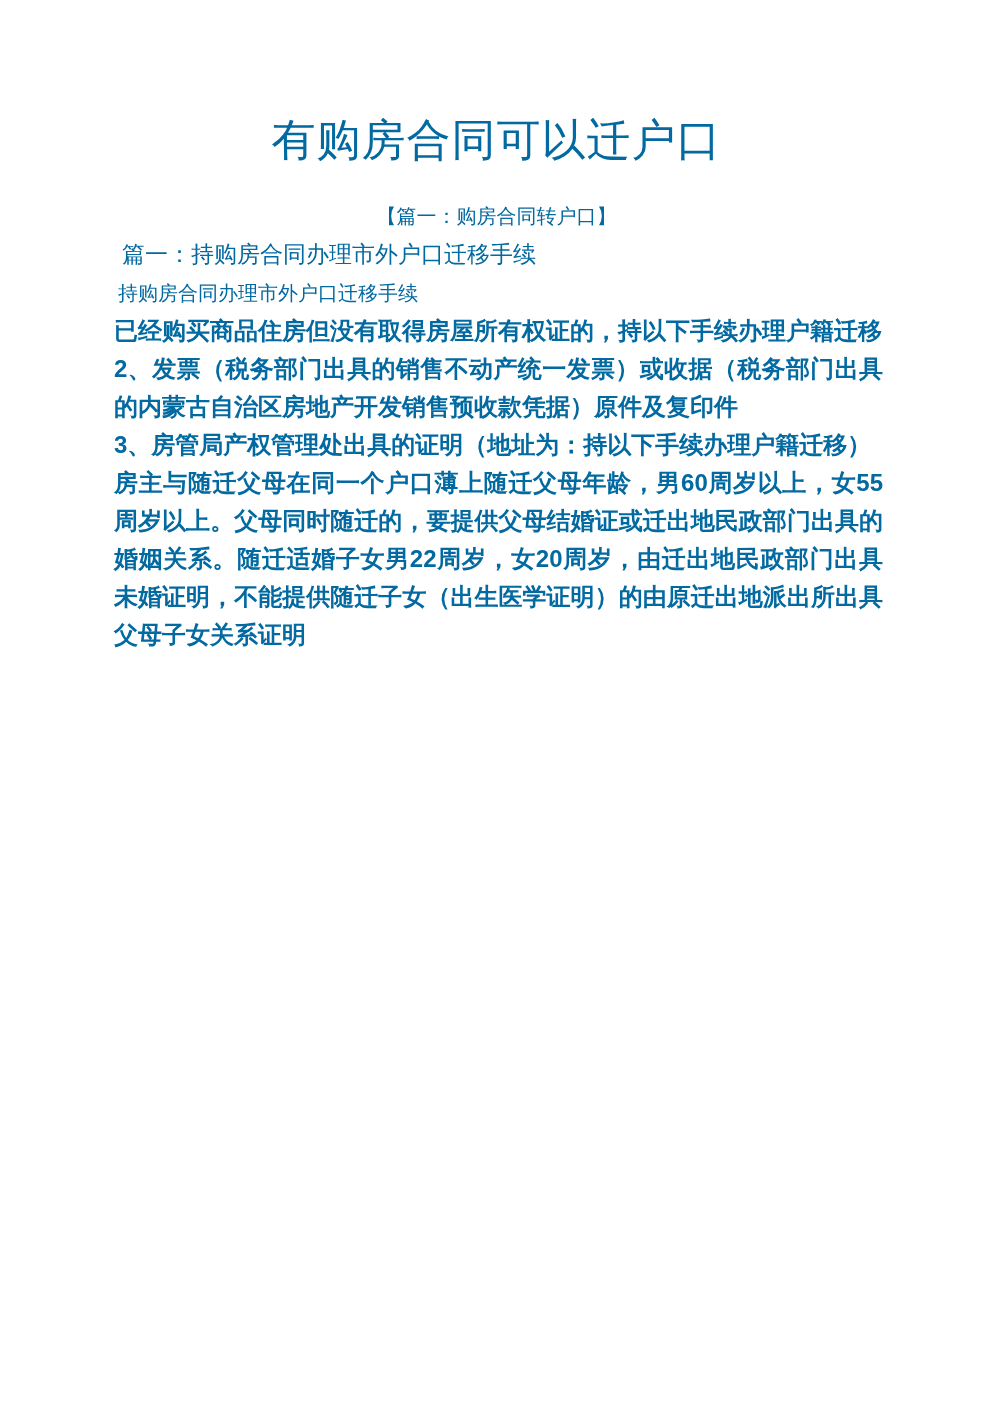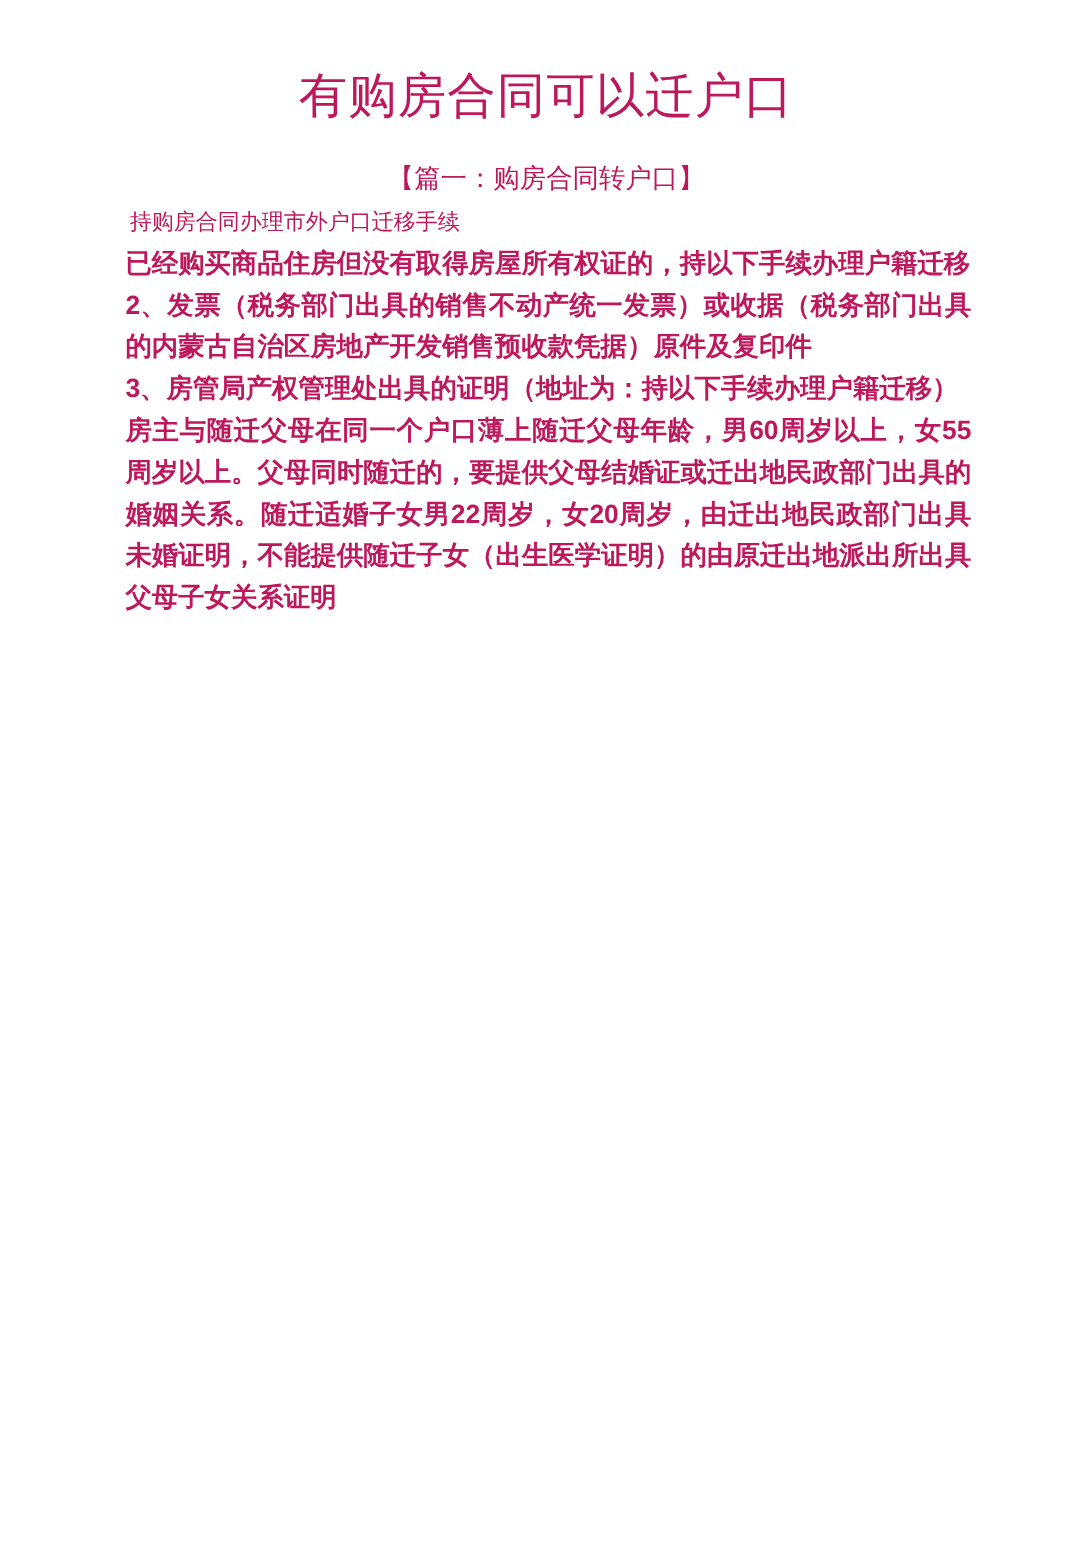--- a/index.html
+++ b/index.html
@@ -6,38 +6,38 @@
     margin: 0;
     padding: 0;
     background: #ffffff;
   }
   .page {
     position: relative;
     width: 993px;
     height: 1046px;
     margin: 0 auto;
     background: #ffffff;
-    color: #be185d;
+    color: #0369a1;
     font-family: "Liberation Serif", "DejaVu Serif", serif;
     box-sizing: border-box;
-    padding-top: 62px;
+    padding-top: 115px;
     overflow: hidden;
   }
   .doc-title {
     margin: 0;
     text-align: center;
     font-size: 44px;
     font-weight: 400;
     line-height: 52px;
     letter-spacing: 1px;
   }
   .doc-subtitle {
     margin: 29px 0 0 0;
     text-align: center;
-    font-size: 24px;
+    font-size: 20px;
     font-weight: 400;
     line-height: 40px;
   }
   .content {
     box-sizing: border-box;
     padding: 0 110px 0 114px;
     font-size: 24px;
     line-height: 38px;
   }
   .content p { margin: 0; }
@@ -73,20 +73,21 @@
 <body>
 
 <div class="page">
 
   <h1 class="doc-title">有购房合同可以迁户口</h1>
 
   <h2 class="doc-subtitle">【篇一：购房合同转户口】</h2>
 
   <div class="content">
 
+    <p class="heading-primary">篇一：持购房合同办理市外户口迁移手续</p>
 
     <p class="heading-secondary">持购房合同办理市外户口迁移手续</p>
 
     <p class="para intro">已经购买商品住房但没有取得房屋所有权证的，持以下手续办理户籍迁移</p>
 
 
     <p class="para item-2"><span class="num">2</span><span>、</span><span>发票（税务部门出具的销售不动产统一发票）或收据（税务部门出具的内蒙古自治区房地产开发销售预收款凭据）原件及复印件</span></p>
 
     <p class="para item-3"><span class="num">3</span><span>、</span><span>房管局产权管理处出具的证明（地址为：持以下手续办理户籍迁移）</span></p>
 

